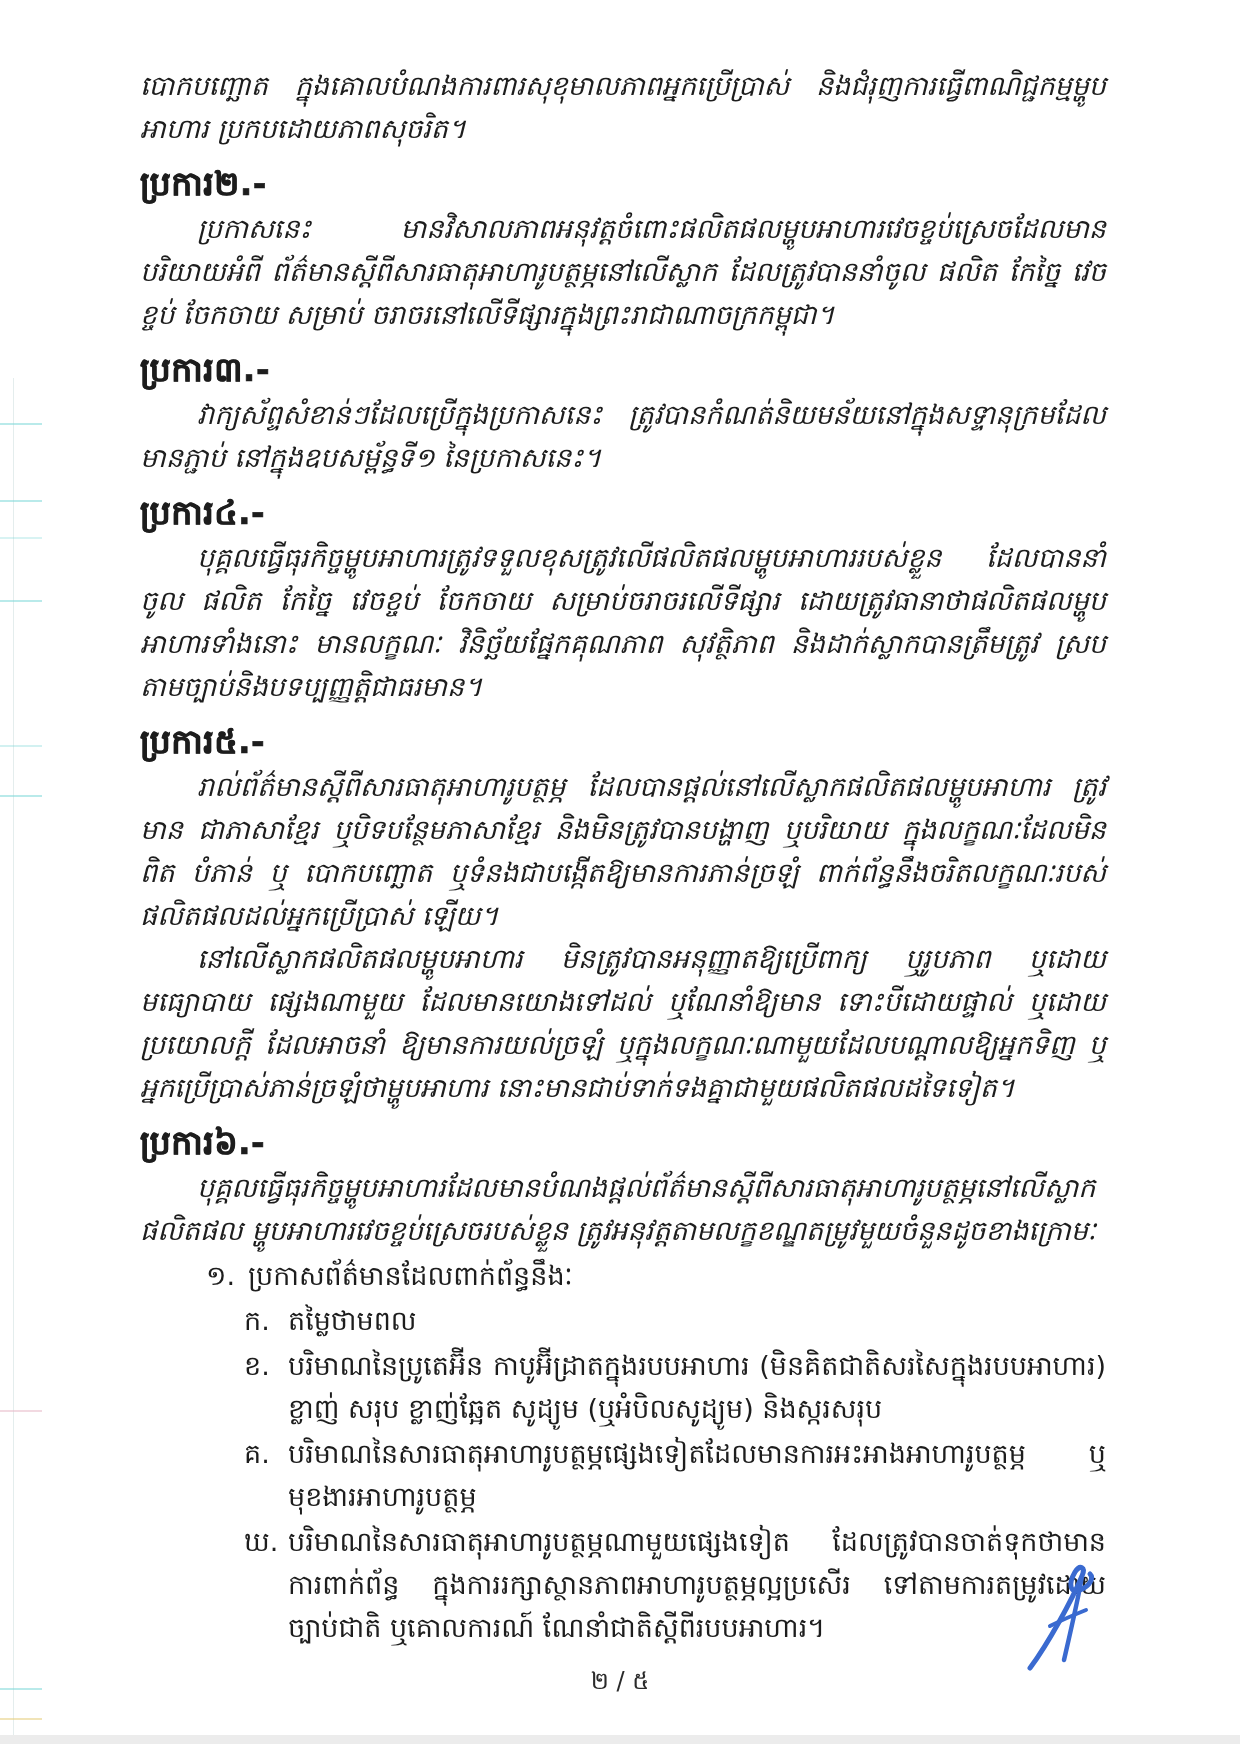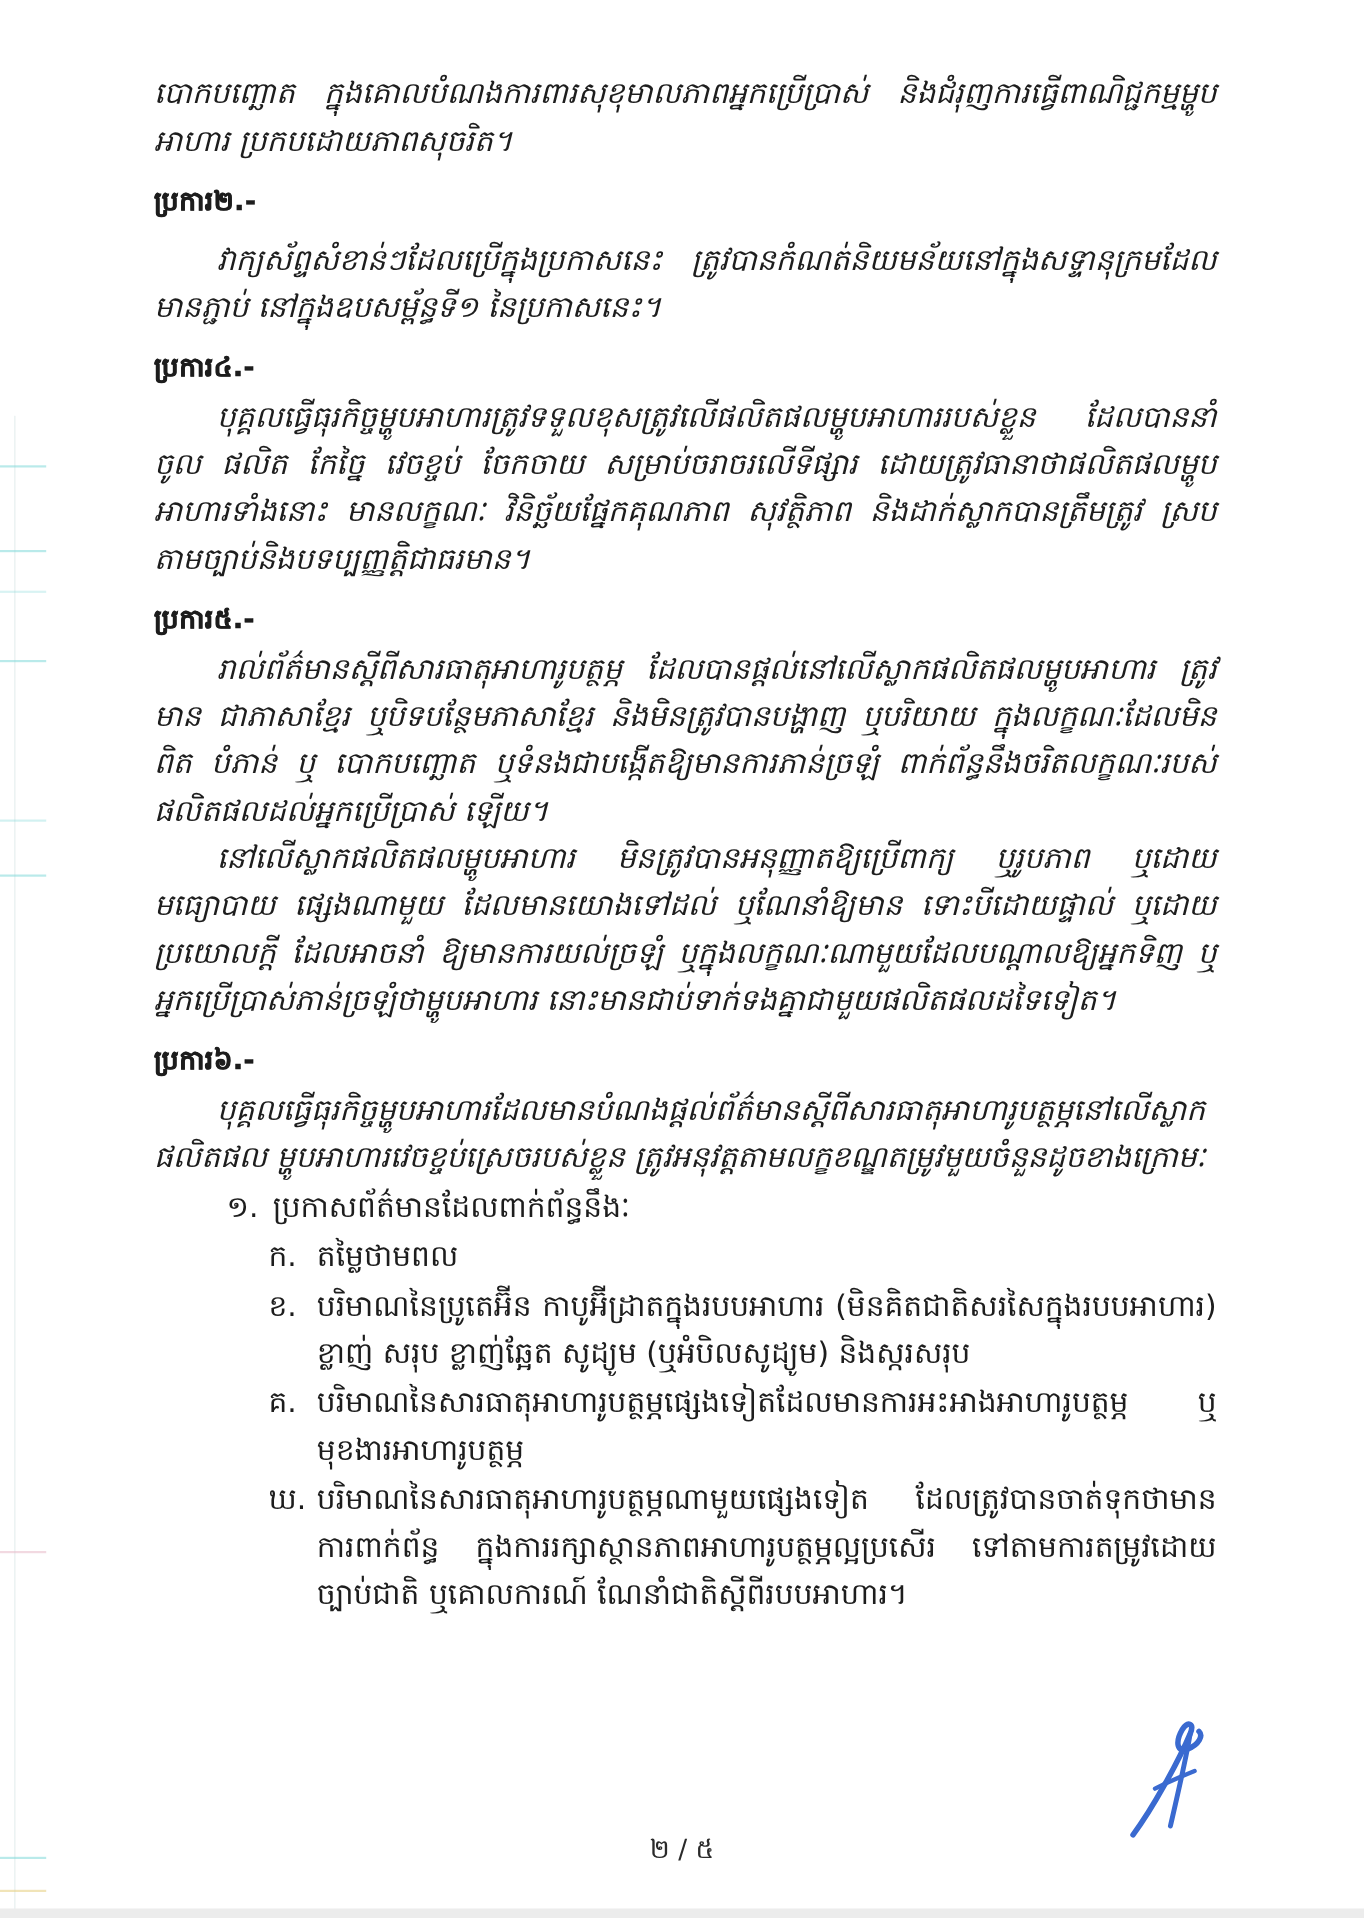--- a/index.html
+++ b/index.html
@@ -9,21 +9,21 @@
     color:#1d1d1d;overflow:hidden;
   }
   .page{position:absolute;inset:0;}
   .content{
     position:absolute;top:64px;left:140px;width:966px;
     font-size:27px;line-height:43px;text-align:justify;
   }
   .para{margin:0;text-indent:57px;font-style:italic;}
   .article{margin-top:10px;}
   .article-heading{
-    font-weight:bold;font-size:24px;margin:12px 0 2px 0;
+    font-weight:bold;font-size:33px;margin:12px 0 2px 0;
     letter-spacing:.5px;text-indent:0;
     -webkit-text-stroke:.6px #1d1d1d;
   }
   .numbered-item{display:flex;margin-left:66px;margin-top:2px;}
   .numbered-item .marker{flex:0 0 42px;}
   .numbered-item .itext{flex:1;}
   .sub-item{display:flex;margin-left:104px;margin-top:2px;}
   .sub-item .marker{flex:0 0 44px;}
   .sub-item .itext{flex:1;text-align:justify;}
   .footer-pageno{
@@ -57,23 +57,25 @@
   <div class="scan-hline l8"></div>
   <div class="scan-hline l9"></div>
   <div class="scan-bottom-band"></div>
 
   <div class="content">
 
     <p class="para" style="text-indent:0;">បោកបញ្ឆោត ក្នុងគោលបំណងការពារសុខុមាលភាពអ្នកប្រើប្រាស់ និងជំរុញការធ្វើពាណិជ្ជកម្មម្ហូបអាហារ ប្រកបដោយភាពសុចរិត។</p>
 
     <div class="article">
       <div class="article-heading">ប្រការ២.-</div>
+      <p class="para">ប្រកាសនេះ មានវិសាលភាពអនុវត្តចំពោះផលិតផលម្ហូបអាហារវេចខ្ចប់ស្រេចដែលមានបរិយាយអំពី ព័ត៌មានស្តីពីសារធាតុអាហារូបត្ថម្ភនៅលើស្លាក ដែលត្រូវបាននាំចូល ផលិត កែច្នៃ វេចខ្ចប់ ចែកចាយ សម្រាប់ ចរាចរនៅលើទីផ្សារក្នុងព្រះរាជាណាចក្រកម្ពុជា។</p>
     </div>
 
     <div class="article">
+      <div class="article-heading">ប្រការ៣.-</div>
       <p class="para">វាក្យស័ព្ទសំខាន់ៗដែលប្រើក្នុងប្រកាសនេះ ត្រូវបានកំណត់និយមន័យនៅក្នុងសទ្ទានុក្រមដែលមានភ្ជាប់ នៅក្នុងឧបសម្ព័ន្ធទី១ នៃប្រកាសនេះ។</p>
     </div>
 
     <div class="article">
       <div class="article-heading">ប្រការ៤.-</div>
       <p class="para">បុគ្គលធ្វើធុរកិច្ចម្ហូបអាហារត្រូវទទួលខុសត្រូវលើផលិតផលម្ហូបអាហាររបស់ខ្លួន ដែលបាននាំចូល ផលិត កែច្នៃ វេចខ្ចប់ ចែកចាយ សម្រាប់ចរាចរលើទីផ្សារ ដោយត្រូវធានាថាផលិតផលម្ហូបអាហារទាំងនោះ មានលក្ខណៈ វិនិច្ឆ័យផ្នែកគុណភាព សុវត្ថិភាព និងដាក់ស្លាកបានត្រឹមត្រូវ ស្របតាមច្បាប់និងបទប្បញ្ញត្តិជាធរមាន។</p>
     </div>
 
     <div class="article">
       <div class="article-heading">ប្រការ៥.-</div>

